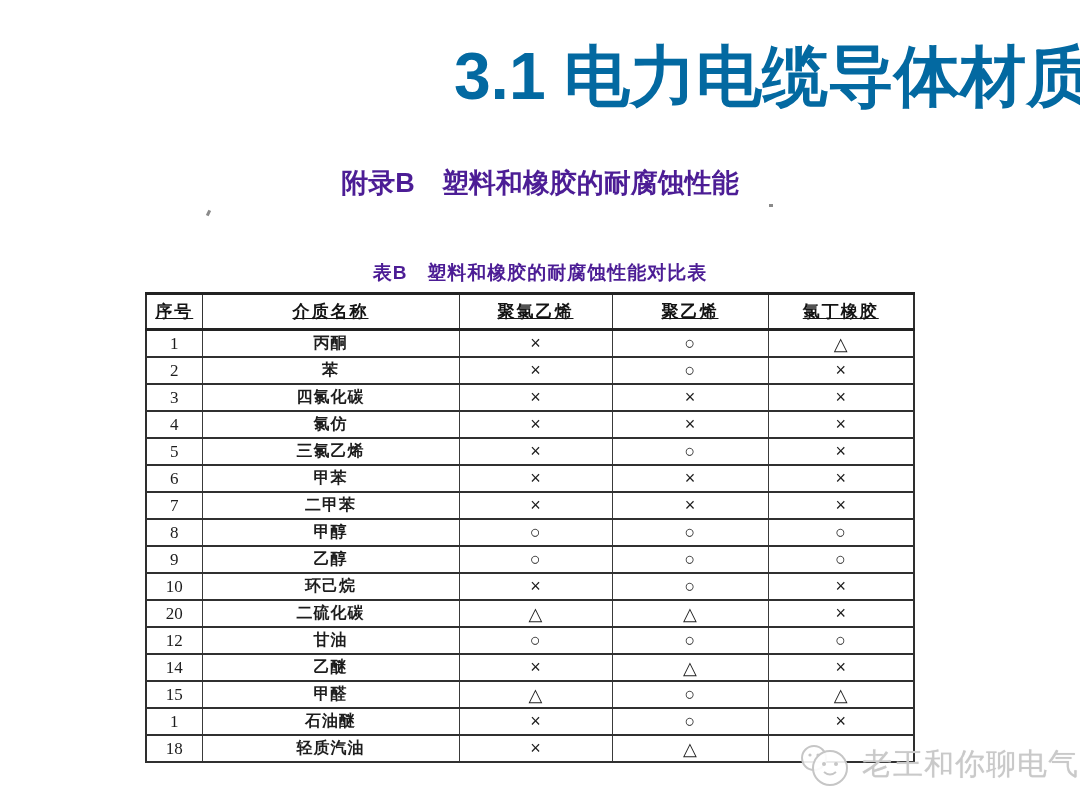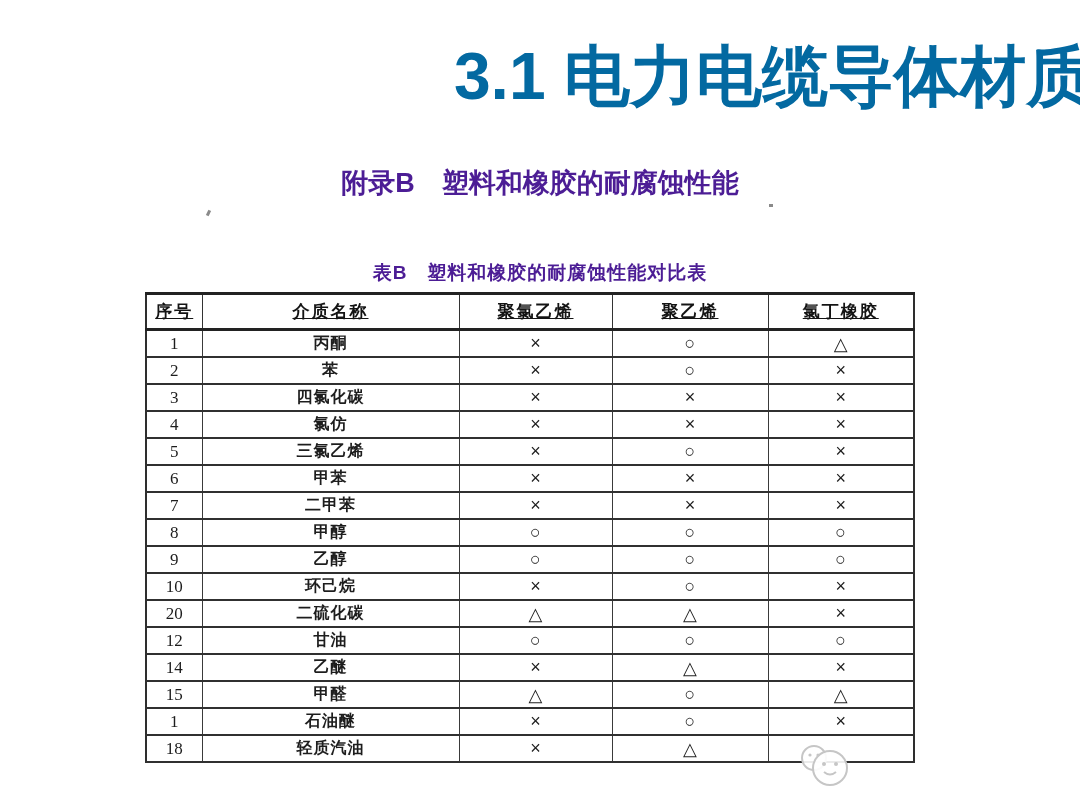--- a/index.html
+++ b/index.html
@@ -215,15 +215,16 @@
         <circle cx="34" cy="30" r="17"></circle>
       </g>
       <g fill="#c6c6c6">
         <circle cx="14" cy="17" r="1.6"></circle>
           <circle cx="22" cy="17" r="1.6"></circle>
         <circle cx="28" cy="26" r="2"></circle>
           <circle cx="40" cy="26" r="2"></circle>
       </g>
       <path d="M28 34 q6 5 12 0" stroke="#c6c6c6" stroke-width="2" fill="none"></path>
     </svg>
+    <span class="wm-text">老王和你聊电气</span>
   </div>
 
 </div>
 
 </body></html>

